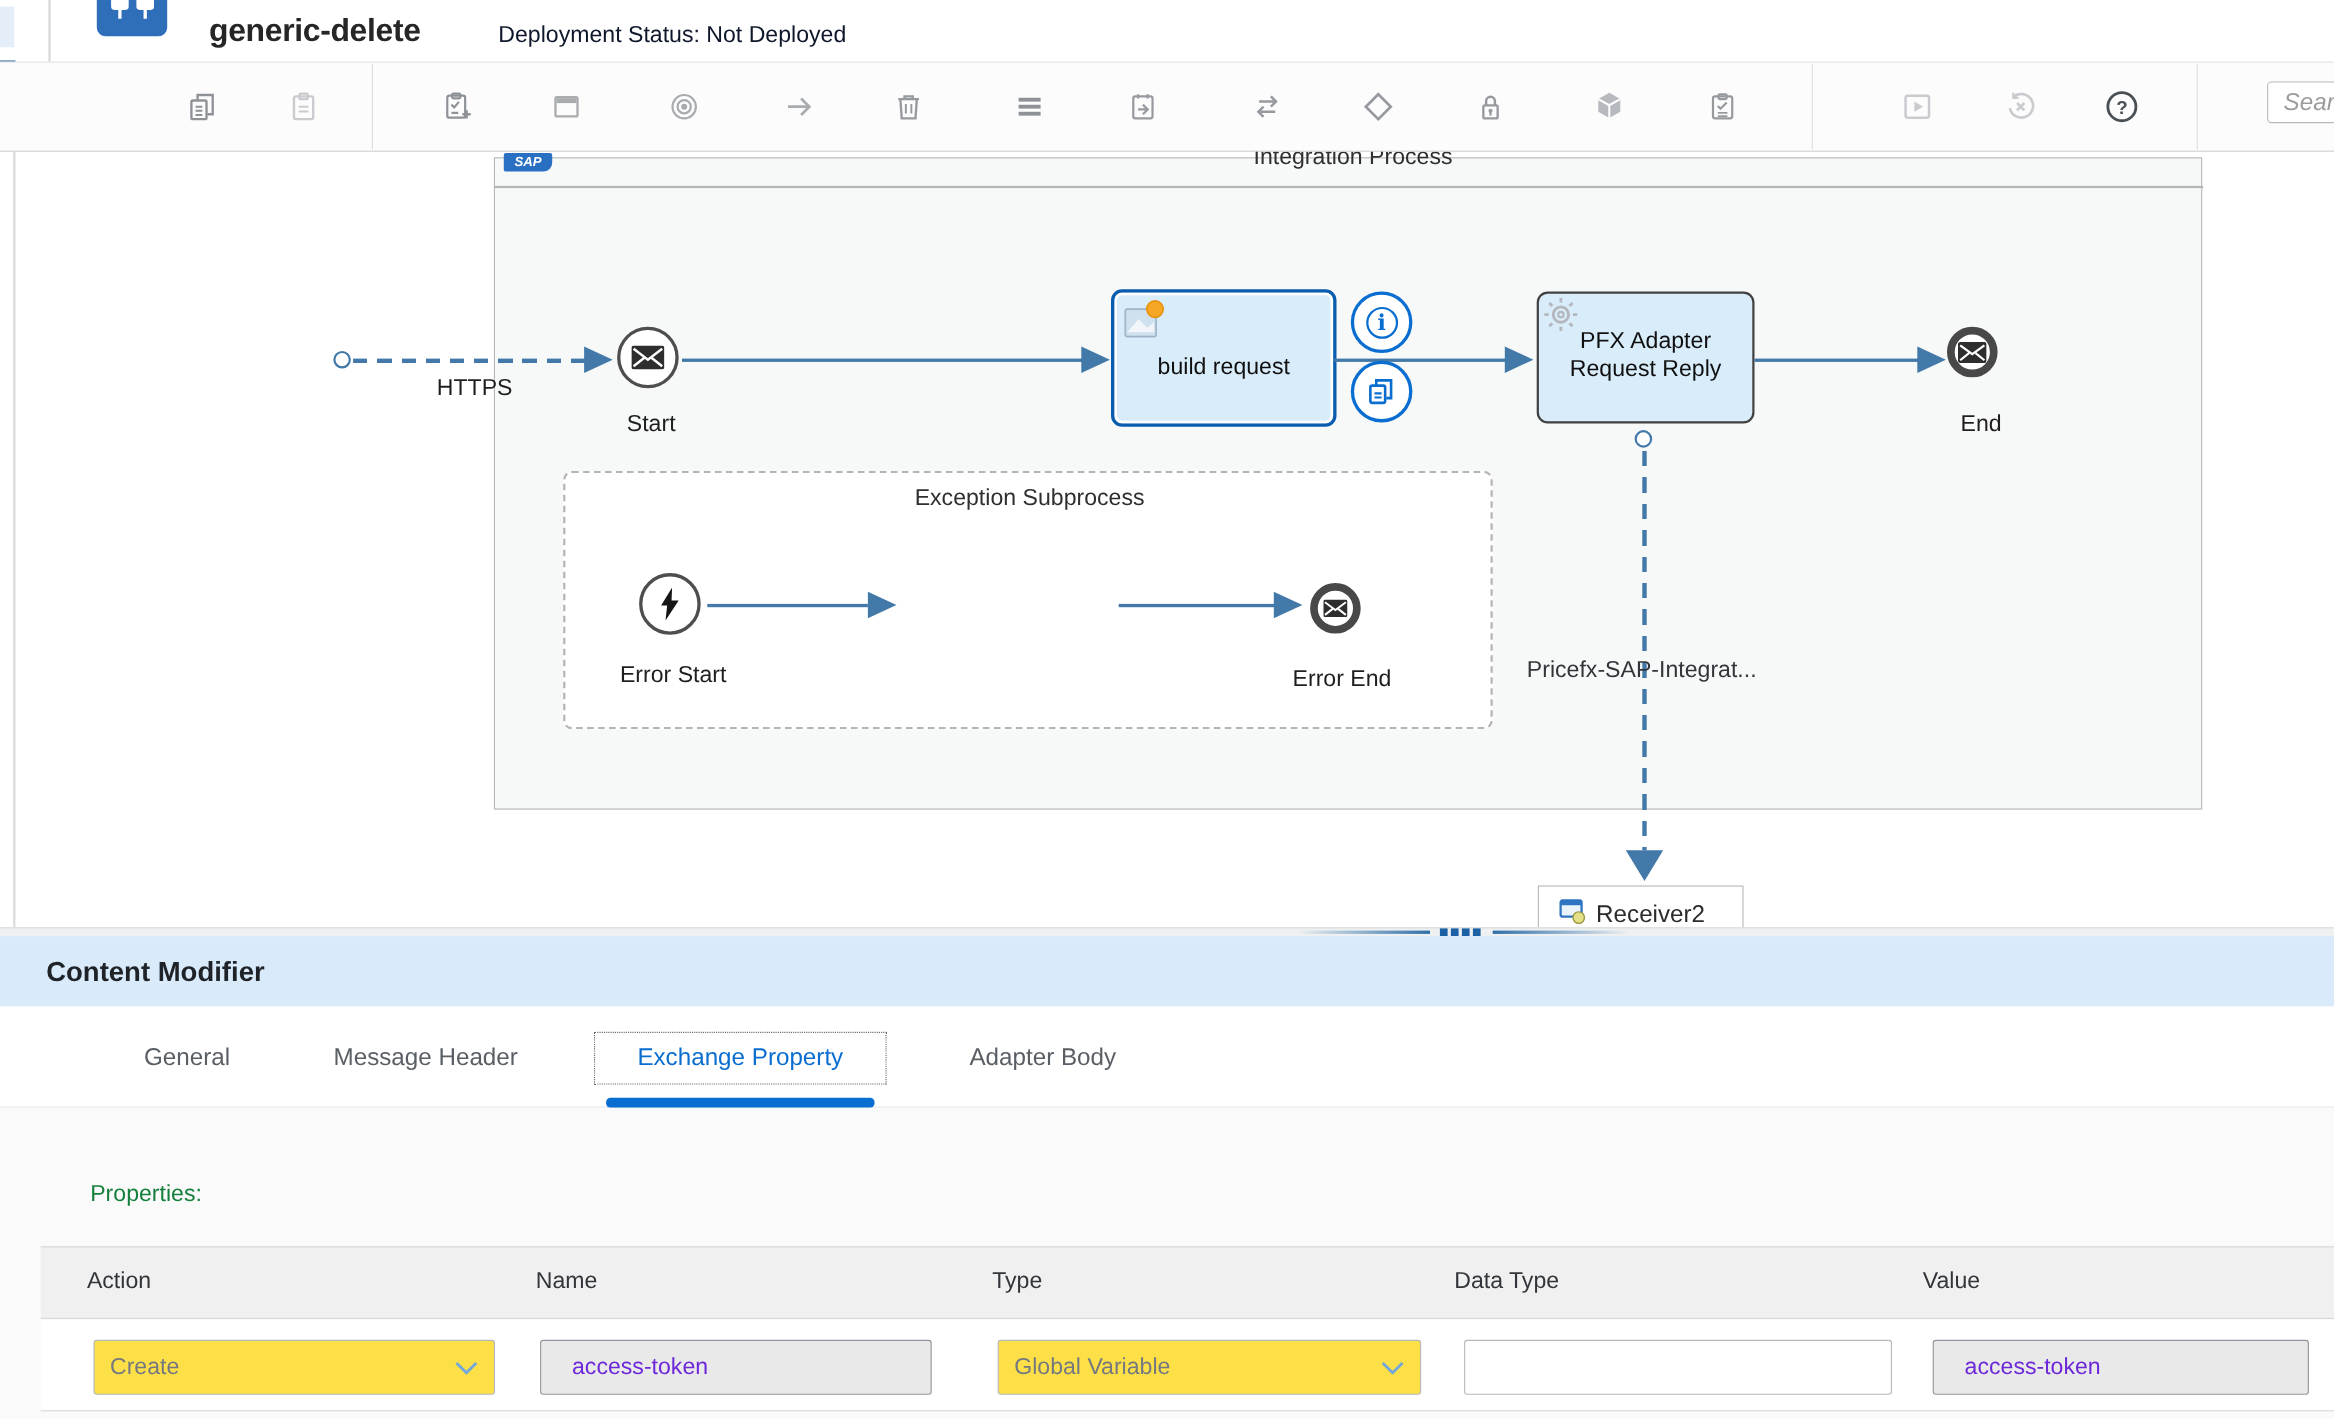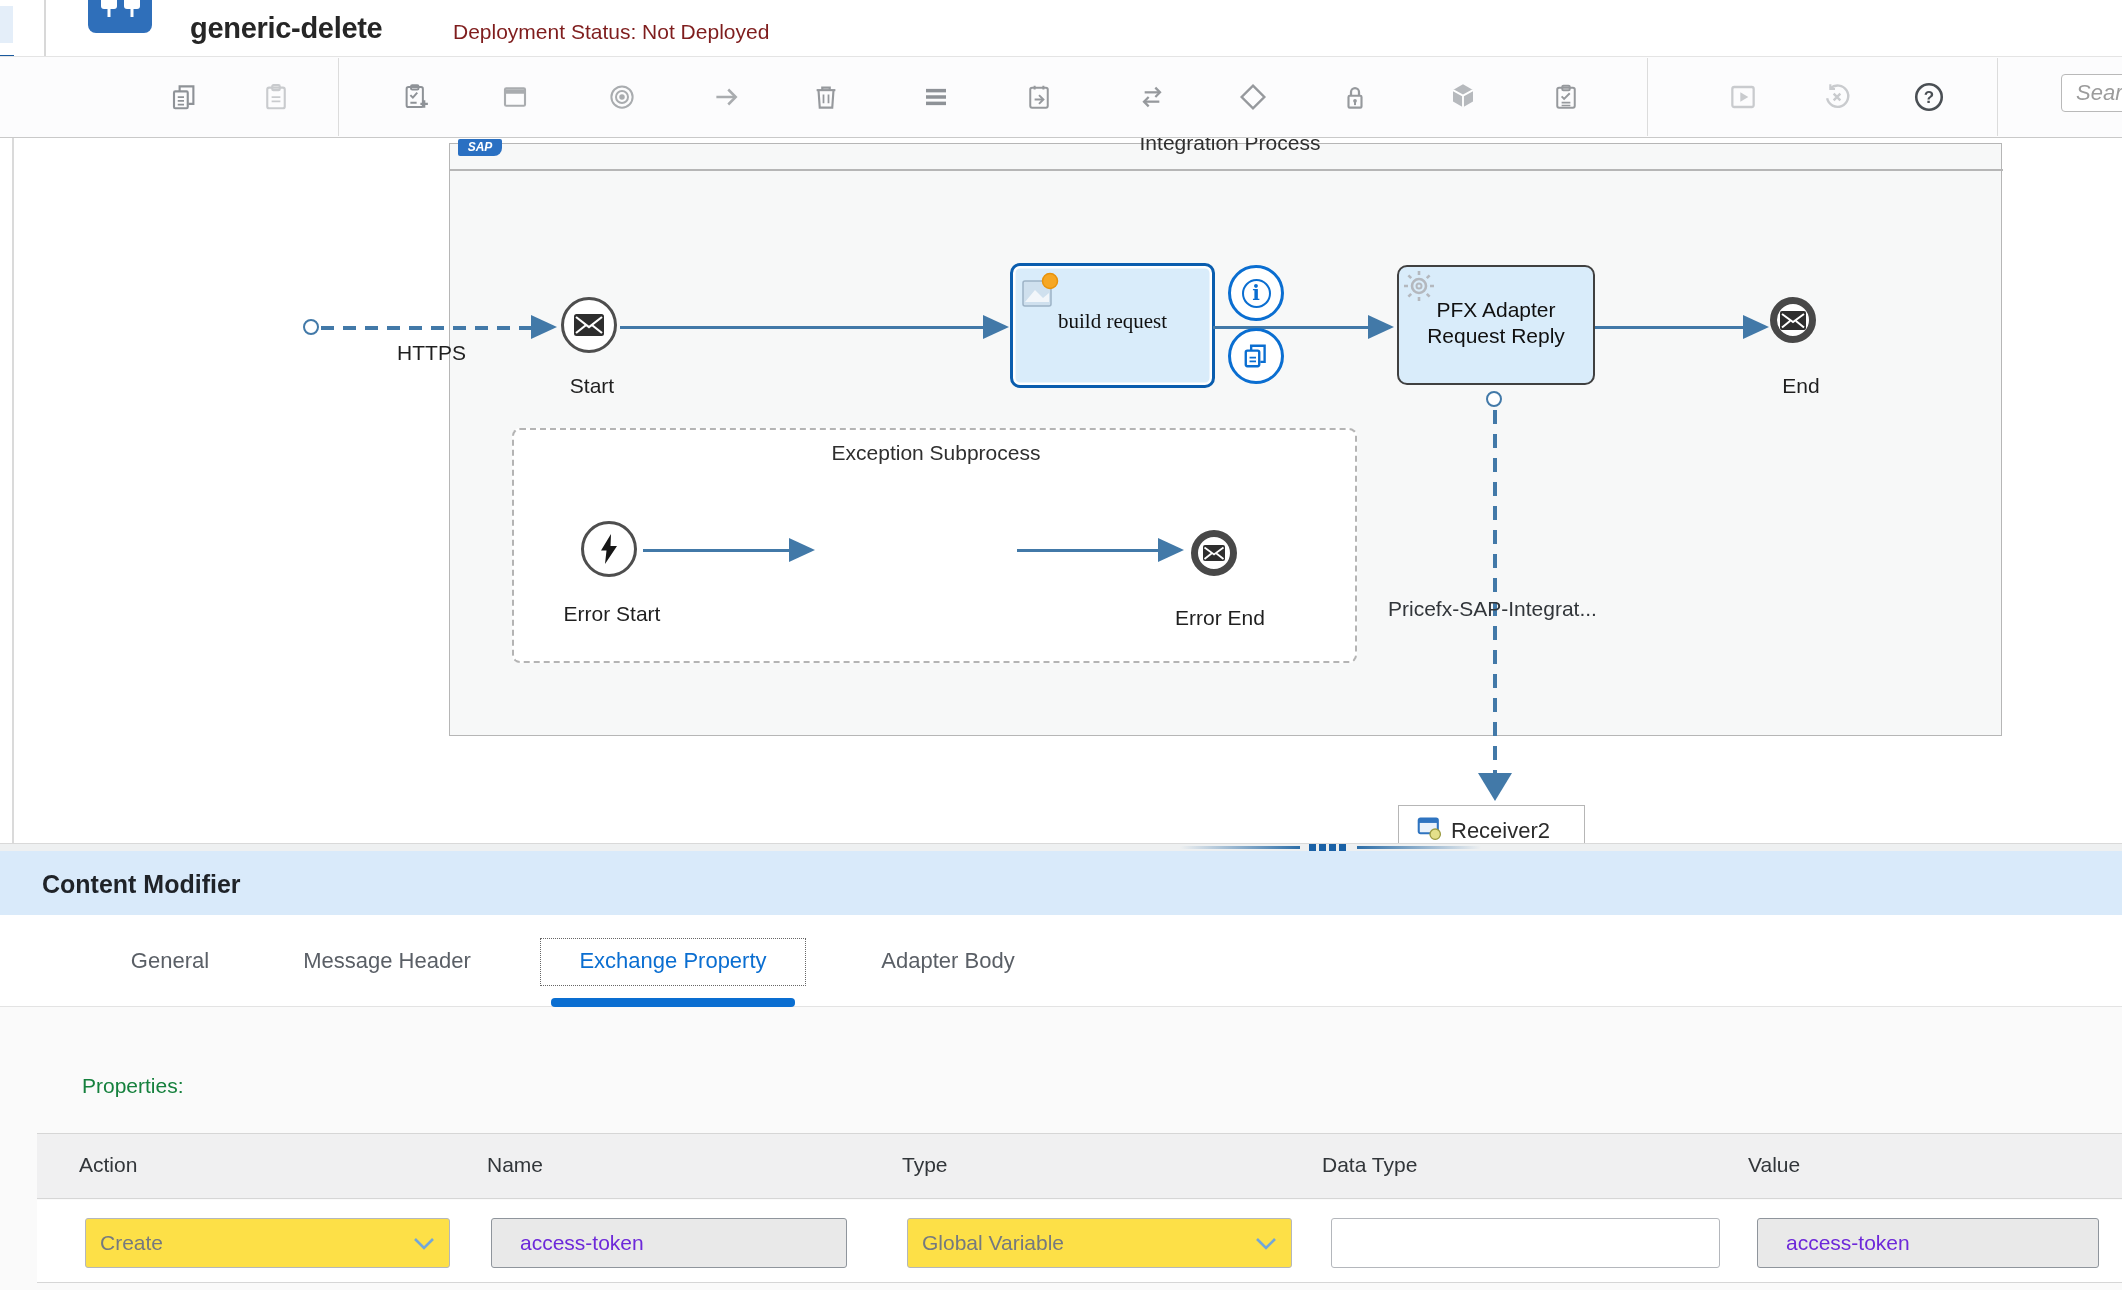--- a/index.html
+++ b/index.html
@@ -7,21 +7,21 @@
   body { position:relative; overflow:hidden; background:#fff;
          font-family:"Liberation Sans", sans-serif; color:#32363a; }
   .abs { position:absolute; }
 
   
   .hdr { left:0; top:0; width:2122px; height:56px; background:#fff; }
   .tab-remnant { left:0; top:6px; width:13px; height:37px; background:#e4eef9; }
   .tab-bar { left:0; top:55px; width:14px; height:10px; background:#1a5a9e; }
   .app-icon { left:88px; top:-9px; width:64px; height:42px; background:#2f6fba; border-radius:8px; }
   .page-title { left:190px; top:12px; font-size:29px; font-weight:600; color:#262626; letter-spacing:-.3px; }
-  .status-txt { left:453px; top:20px; font-size:21px; color:#7f1d1d; }
+  .status-txt { left:453px; top:20px; font-size:21px; color:#0f172a; }
   .vdiv-left { left:44px; top:0; width:1.5px; height:138px; background:#d8d8d8; }
 
   
   .toolbar { left:0; top:56px; width:2122px; height:82px; background:#fcfcfd;
              border-top:1px solid #e4e4e4; border-bottom:1.5px solid #c9c9c9; }
   .tbi { top:80px; width:34px; height:34px; display:flex; align-items:center; justify-content:center; }
   .tb-div { top:58px; width:1px; height:78px; background:#dcdcdc; }
   .searchbox { left:2061px; top:74px; width:130px; height:38px; background:#fff;
                border:1.5px solid #b9b9b9; border-radius:4px; display:flex; align-items:center;
                padding-left:14px; font-size:22px; font-style:italic; color:#9c9c9c; }
@@ -253,21 +253,21 @@
   <div class="abs arr-r" style="left:983px; top:177px;"></div>
 
   <div class="abs task sel" style="left:1010px; top:125px; width:205px; height:125px;">
     <div class="step-icon">
       <svg width="40" height="40">
           <rect x="2" y="9" width="28" height="25" rx="2" fill="#cfe0ee" stroke="#9db3c6" stroke-width="1.5"></rect>
           <path d="M4 30l10-12 8 8 6-5v9H4z" fill="#f2f6fa"></path>
           <circle cx="29" cy="9" r="7.5" fill="#f6a724" stroke="#e8930c" stroke-width="1.5"></circle>
         </svg>
     </div>
-    <div class="task-lbl" style="top:42px;font-family:Liberation Serif, serif;">build request</div>
+    <div class="task-lbl" style="top:55px;">build request</div>
   </div>
 
   <div class="abs flow" style="left:1213px; top:188px; width:158px;"></div>
   <div class="abs arr-r" style="left:1368px; top:177px;"></div>
 
   <div class="abs bubble" style="left:1228px; top:127px;">
     <div class="i-inner">i</div>
   </div>
   <div class="abs bubble" style="left:1228px; top:190px;">
     <svg width="28" height="28" viewBox="0 0 26 26" fill="none" stroke="#0a6ed1" stroke-width="2.2">

